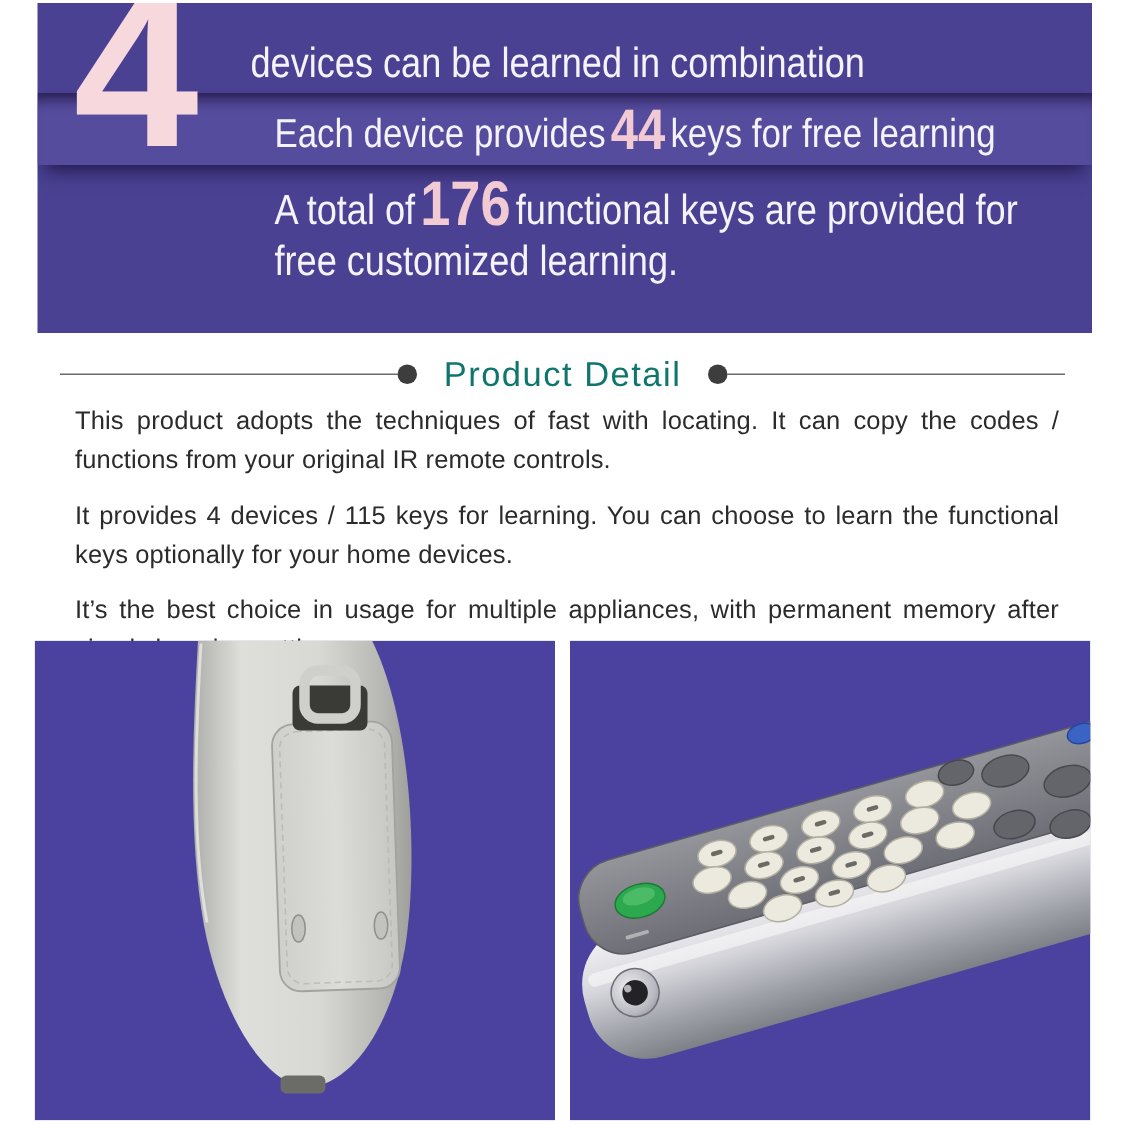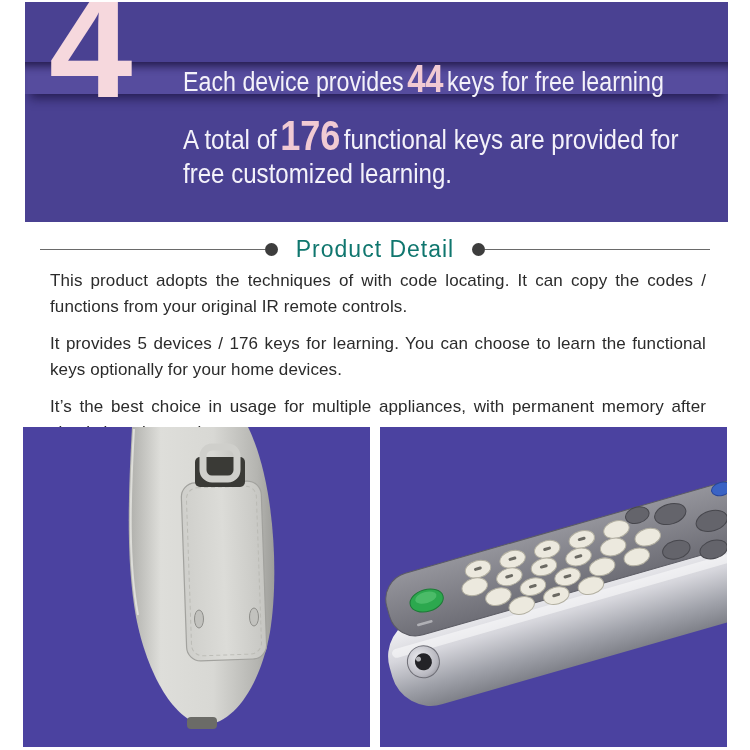--- a/index.html
+++ b/index.html
@@ -9,21 +9,21 @@
 
   
   .banner { position:absolute; left:25px; top:2px; width:703px; height:220px;
     background:#4a4192; overflow:hidden; }
   .big4 { position:absolute; left:24px; top:-32px; font-size:150px; font-weight:700;
     color:#f6d8dd; line-height:1; letter-spacing:-2px; z-index:3; }
   .scalewrap { display:inline-block; transform:scaleX(.86); transform-origin:0 50%;
     white-space:nowrap; }
   .row1 { position:absolute; left:142px; top:22px; font-size:28px; color:#f4f2fa;
     line-height:36px; z-index:2; }
-  .band2 { position:absolute; left:0; right:0; top:60px; height:32px; background:#564c9e;
+  .band2 { position:absolute; left:0; right:0; top:60px; height:48px; background:#564c9e;
     display:flex; align-items:center; padding-left:158px; font-size:27px; color:#f4f2fa;
     box-shadow: inset 0 11px 9px -7px rgba(16,8,45,.72), 0 9px 11px -5px rgba(16,8,45,.65);
     z-index:1; }
   .row3 { position:absolute; left:158px; top:116px; font-size:28px; color:#f4f2fa;
     line-height:34px; z-index:2; }
   .row3 .scalewrap { transform-origin:0 0; }
   .num { font-weight:700; color:#f1cad3; padding:0 4px; position:relative; top:1px; }
   .num44 { font-size:38px; }
   .num176 { font-size:42px; }
 
@@ -46,20 +46,23 @@
   .photo { flex:1 1 0; position:relative; overflow:hidden; }
   .photo svg { display:block; }
 </style>
 </head>
 <body>
 
 <div class="page">
 
   <div class="banner">
     <div class="big4">4</div>
+    <div class="row1">
+      <span class="scalewrap">devices can be learned in combination</span>
+    </div>
     <div class="band2">
       <span class="scalewrap">
         <span>Each device provides</span><span class="num num44">44</span><span>keys for free learning</span>
       </span>
     </div>
     <div class="row3">
       <span class="scalewrap">
         <span>A total of</span><span class="num num176">176</span><span>functional keys are provided for</span><br>
         <span>free customized learning.</span>
       </span>
@@ -68,22 +71,22 @@
 
   <div class="detail-header">
     <div class="hline"></div>
     <div class="dot"></div>
     <div class="htitle">Product Detail</div>
     <div class="dot"></div>
     <div class="hline"></div>
   </div>
 
   <div class="paragraphs">
-    <p>This product adopts the techniques of with code locating. It can copy the codes / functions from your original IR remote controls.</p>
-    <p>It provides 5 devices / 176 keys for learning. You can choose to learn the functional keys optionally for your home devices.</p>
+    <p>This product adopts the techniques of fast with locating. It can copy the codes / functions from your original IR remote controls.</p>
+    <p>It provides 4 devices / 115 keys for learning. You can choose to learn the functional keys optionally for your home devices.</p>
     <p>It’s the best choice in usage for multiple appliances, with permanent  memory after simply learning setting up.</p>
   </div>
 
   <div class="photos">
 
     <div class="photo">
       <svg width="347" height="320" viewBox="0 0 347 320">
         <defs>
           <linearGradient id="lbody" x1="0" y1="0" x2="1" y2="0">
             <stop offset="0" stop-color="#aeaeaa"></stop>

